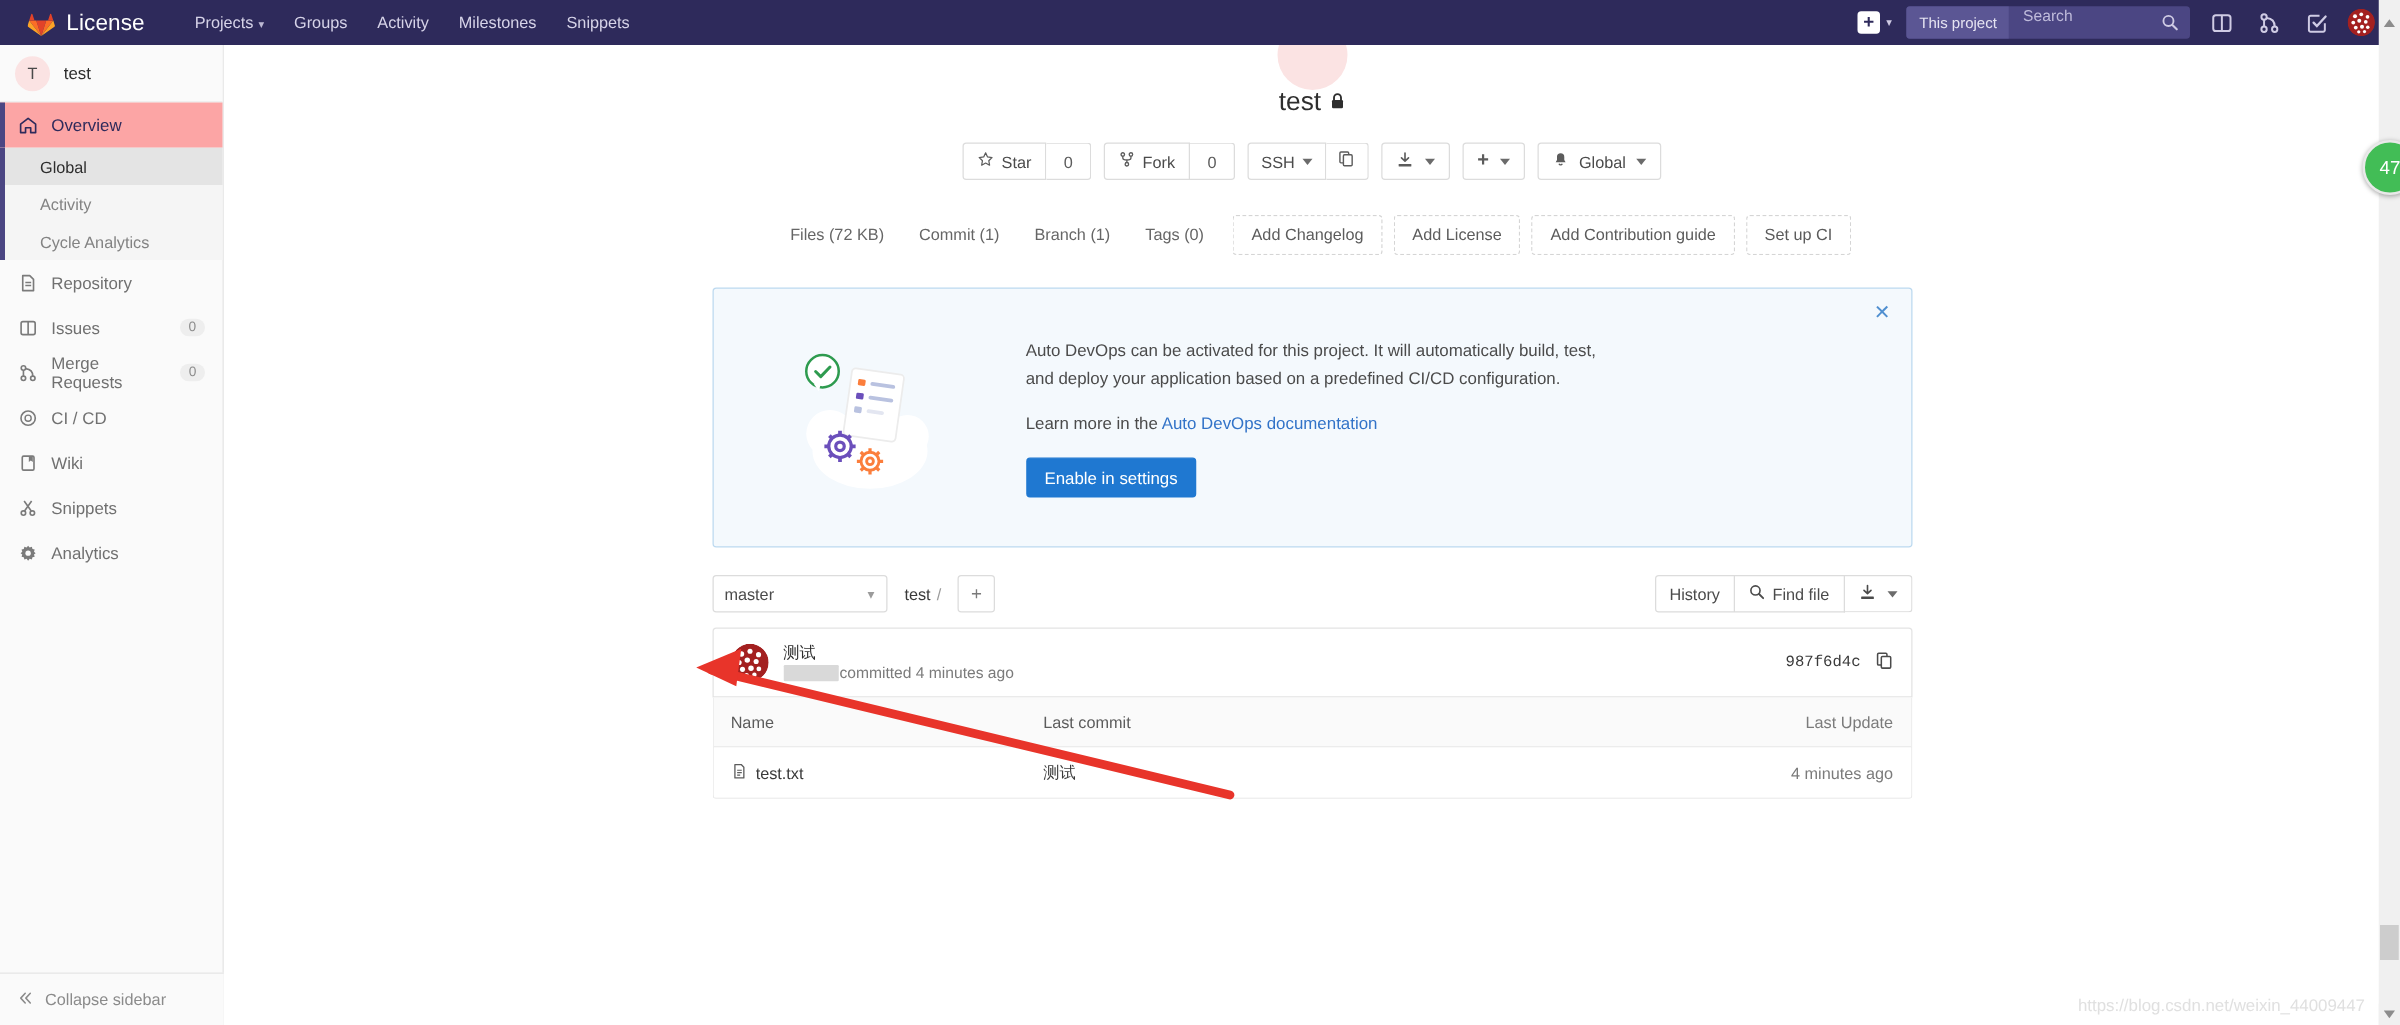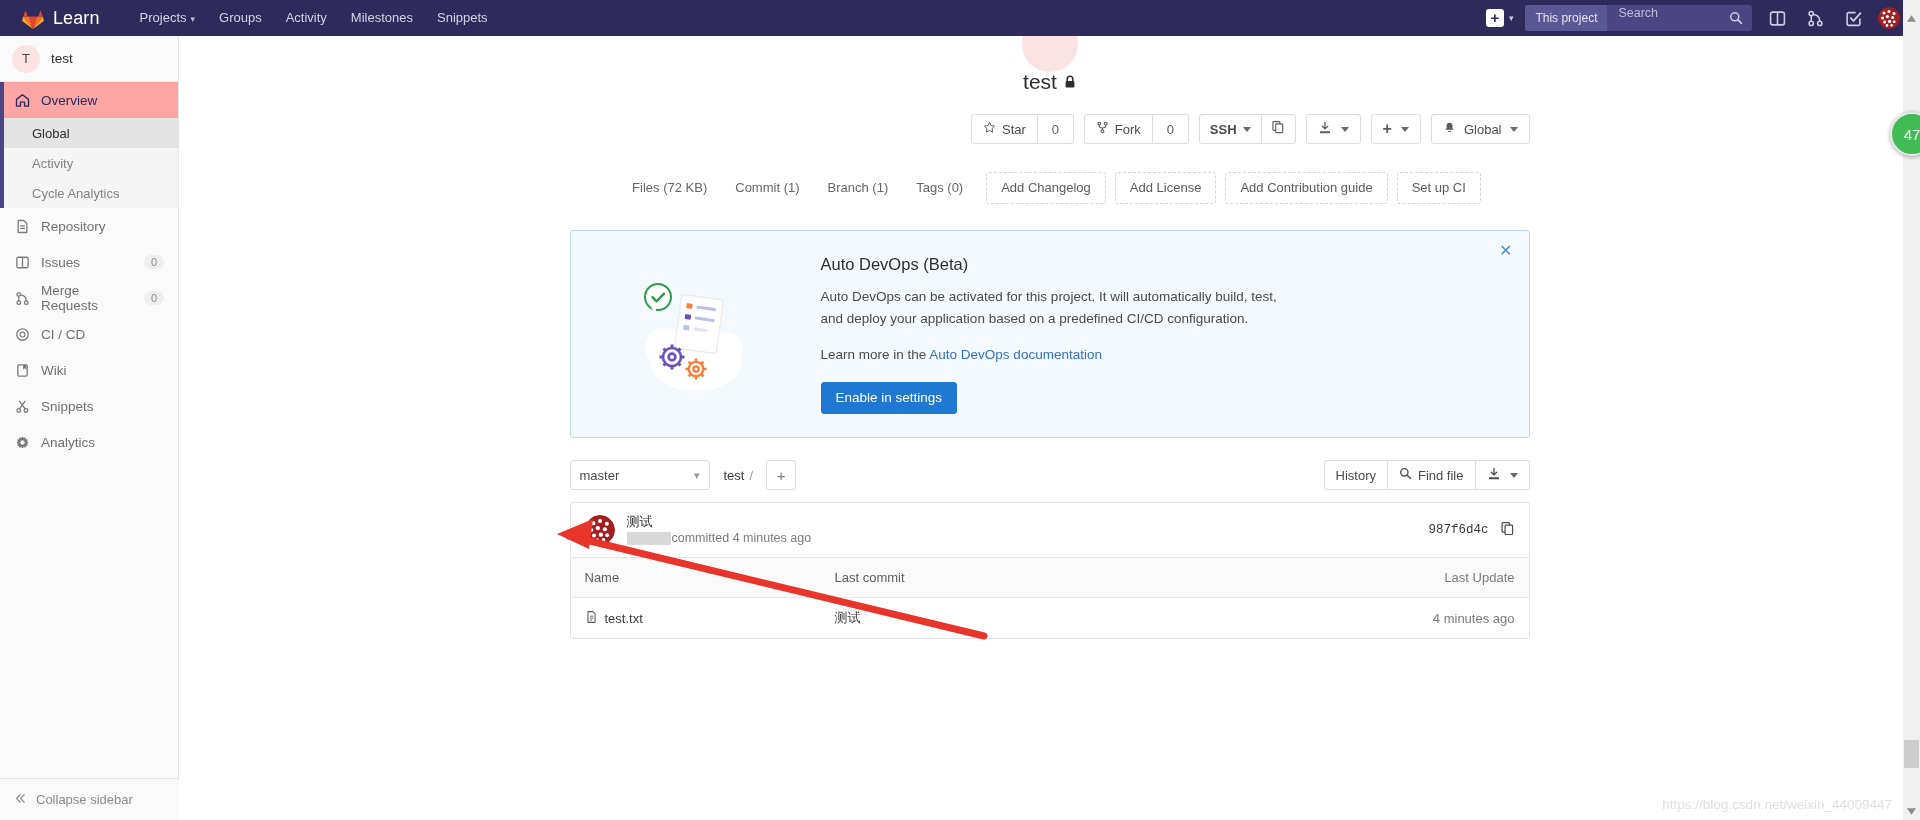--- a/index.html
+++ b/index.html
@@ -162,21 +162,21 @@
     background: #fbe3e3; margin: 0 auto;
     position: relative; top: -26px;
   }
   .hero-title {
     font-size: 21px; color: #2e2e2e;
     margin-top: -28px; display:flex; align-items:center;
     justify-content:center; gap: 7px;
   }
 
   .btn-row {
-    display: flex; justify-content: flex-end; align-items: center;
+    display: flex; justify-content: center; align-items: center;
     gap: 10px; margin-top: 20px;
   }
   .bgroup { display: flex; align-items: stretch; }
   .btn {
     border: 1px solid #dcdcdc; background: #fff;
     border-radius: 3px; height: 30px;
     display: flex; align-items: center; justify-content:center;
     gap: 6px; padding: 0 11px;
     font-size: 13px; color: #4b4b4b; cursor: pointer;
     white-space: nowrap;
@@ -184,21 +184,21 @@
   .bgroup .btn:first-child { border-radius: 3px 0 0 3px; }
   .bgroup .btn + .btn { border-left: 0; border-radius: 0 3px 3px 0; }
   .count-box {
     min-width: 36px; justify-content: center; color: #5c5c5c;
   }
   .clone-group { display: flex; align-items: stretch; }
   .clone-proto {
     border: 1px solid #dcdcdc; border-radius: 3px 0 0 3px;
     background: #fff; height: 30px; padding: 0 10px;
     display: flex; align-items: center; gap: 6px;
-    font-size: 13px; color: #4b4b4b; cursor: pointer; font-weight: bold;
+    font-size: 13px; color: #4b4b4b; cursor: pointer;
   }
   .clone-url {
     border: 1px solid #dcdcdc; border-left: 0;
     height: 30px; width: 254px; padding: 0 9px;
     font-family: "Liberation Mono", monospace;
     font-size: 12.5px; color: #4a4a4a;
     display: flex; align-items: center;
     overflow: hidden; white-space: nowrap;
     background: #fff;
   }
@@ -385,21 +385,21 @@
       <svg class="tanuki" viewBox="0 0 36 34">
         <path d="M18 34 L24.6 13.6 L11.4 13.6 Z" fill="#e24329"></path>
         <path d="M18 34 L11.4 13.6 L2.2 13.6 Z" fill="#fc6d26"></path>
         <path d="M2.2 13.6 L0.2 20 a1.4 1.4 0 0 0 .5 1.6 L18 34 Z" fill="#fca326"></path>
         <path d="M2.2 13.6 L5 5.1 a.72.72 0 0 1 1.37 0 l2.8 8.5 Z" fill="#e24329"></path>
         <path d="M18 34 L24.6 13.6 L33.8 13.6 Z" fill="#fc6d26"></path>
         <path d="M33.8 13.6 L35.8 20 a1.4 1.4 0 0 1-.5 1.6 L18 34 Z" fill="#fca326"></path>
         <path d="M33.8 13.6 L31 5.1 a.72.72 0 0 0-1.37 0 l-2.8 8.5 Z" fill="#e24329"></path>
       </svg>
     </span>
-    <span class="logo-text">Learn</span>
+    <span class="logo-text">License</span>
   </div>
 
   <div class="nav-links">
     <div class="nav-link">
       <span>Projects</span><span class="caret">▾</span>
     </div>
     <div class="nav-link">Groups</div>
     <div class="nav-link">Activity</div>
     <div class="nav-link">Milestones</div>
     <div class="nav-link">Snippets</div>
@@ -725,21 +725,20 @@
                 <line x1="77.4" y1="100" x2="80.5" y2="100"></line>
               <line x1="62.6" y1="92.6" x2="64.8" y2="94.8"></line>
                 <line x1="75.2" y1="105.2" x2="77.4" y2="107.4"></line>
               <line x1="77.4" y1="92.6" x2="75.2" y2="94.8"></line>
                 <line x1="64.8" y1="105.2" x2="62.6" y2="107.4"></line>
             </g>
           </g>
         </svg>
       </div>
       <div class="devops-body">
-        <div class="devops-h">Auto DevOps (Beta)</div>
         <p class="devops-p">
           <span>Auto DevOps can be activated for this project. It will automatically build, test, and deploy</span>
           <span>your application based on a predefined CI/CD configuration.</span>
         </p>
         <p class="devops-p" style="margin-bottom:16px;">
           <span>Learn more in the </span><span class="devops-link">Auto DevOps documentation</span>
         </p>
         <div class="devops-btn">Enable in settings</div>
       </div>
     </div>

